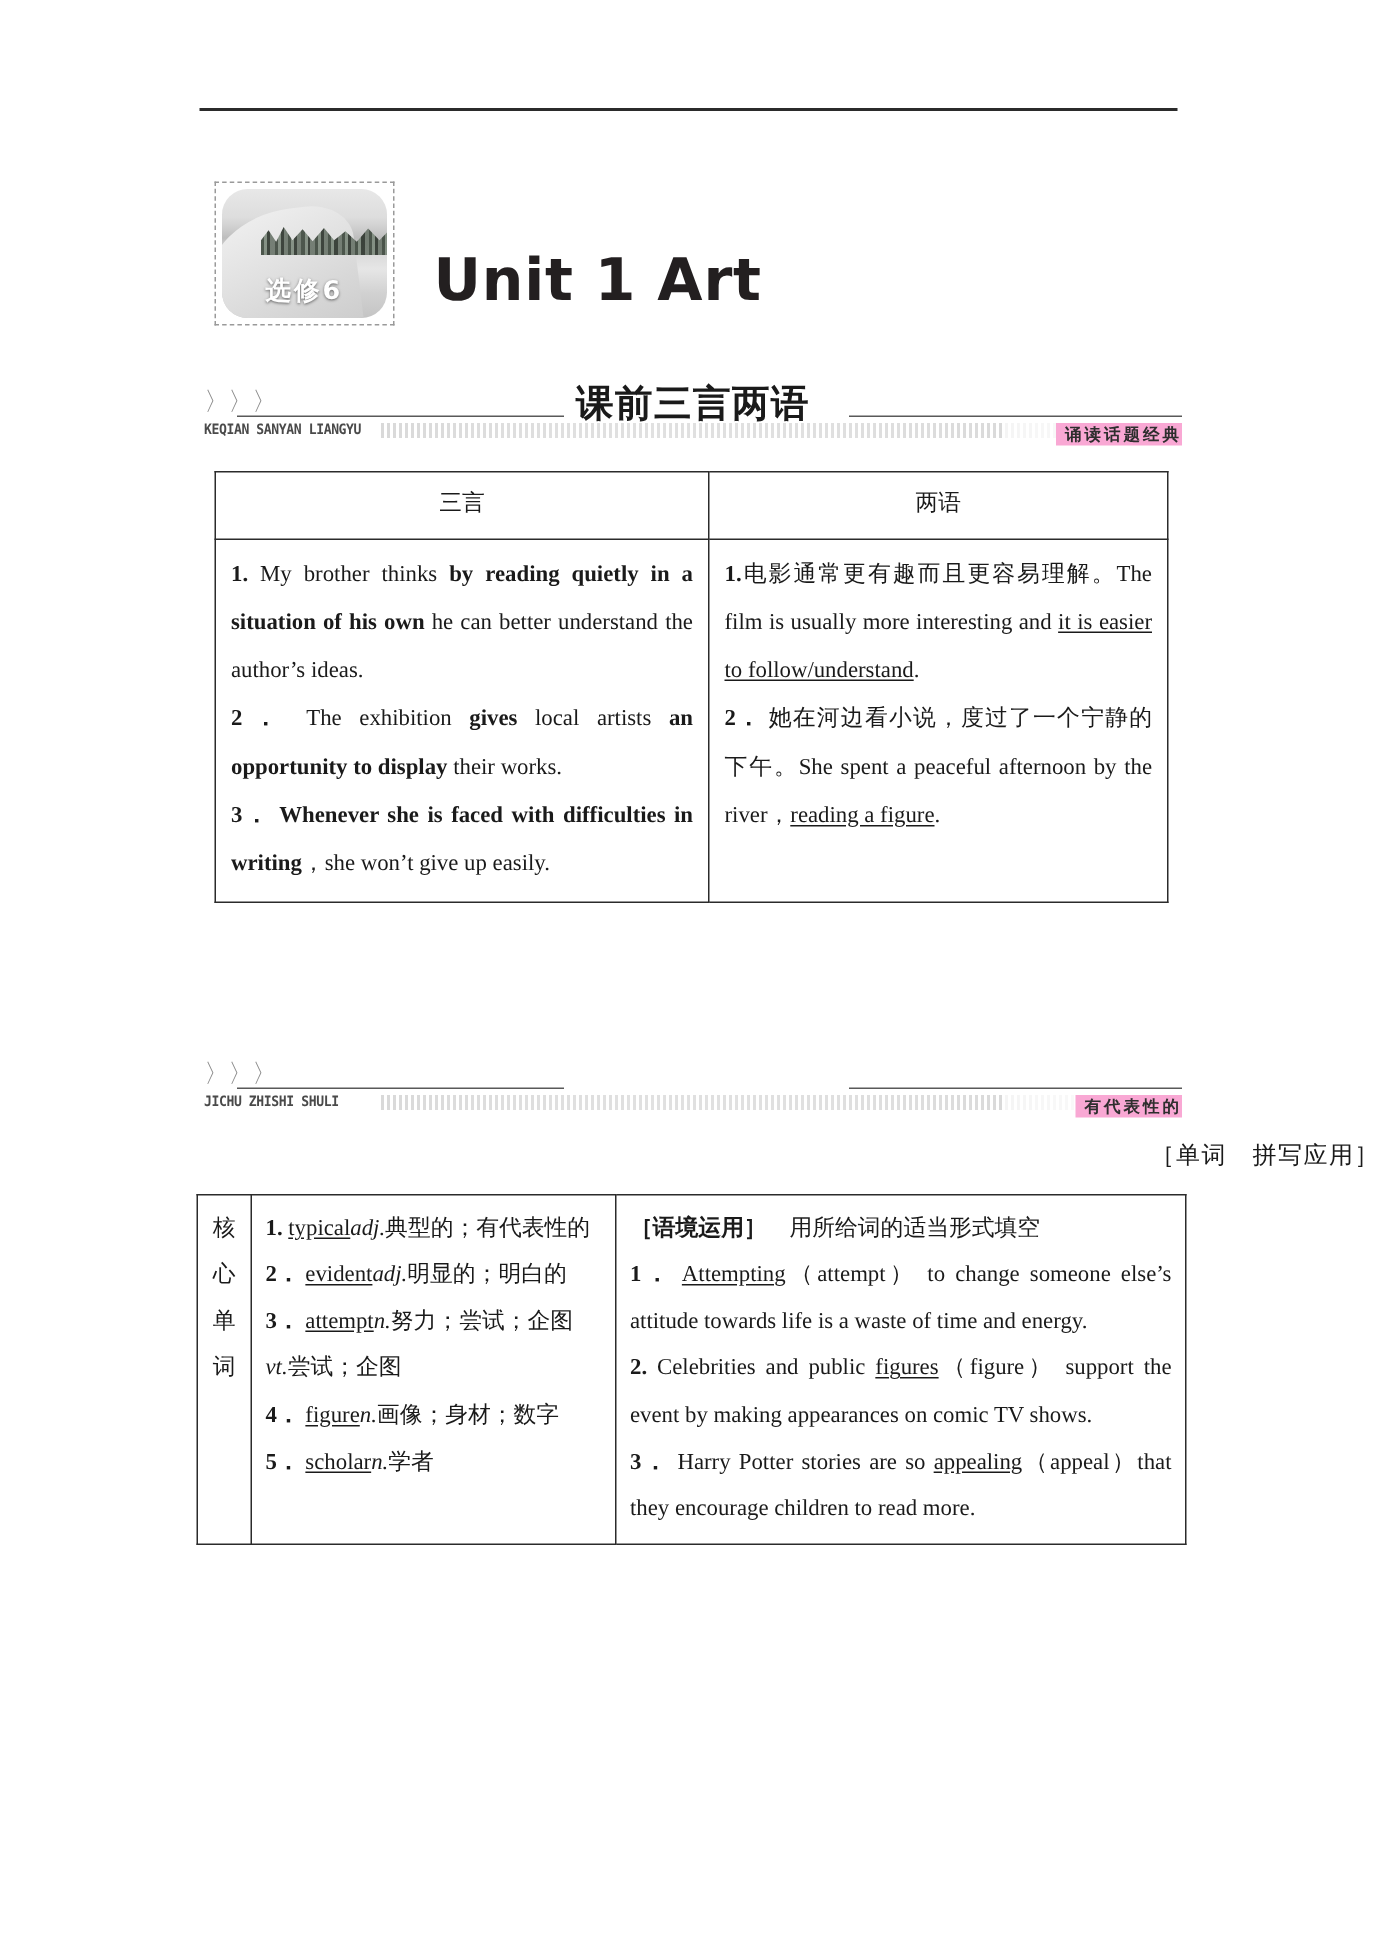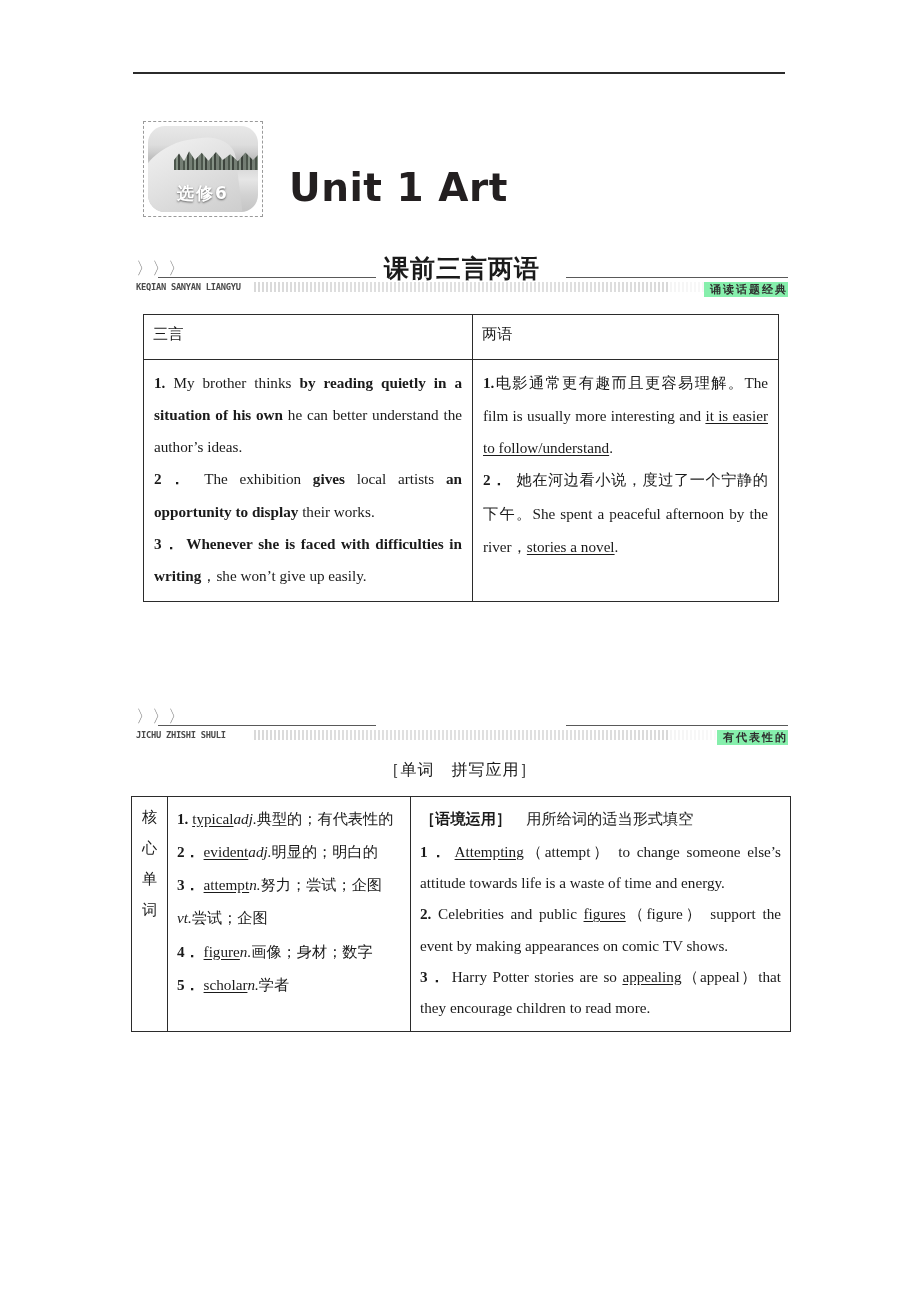--- a/index.html
+++ b/index.html
@@ -188,43 +188,43 @@
   .sh-tagline {
     position: absolute;
     right: 0;
     top: 30px;
     font-family: "DejaVu Sans", sans-serif;
     font-size: 11px;
     font-weight: bold;
     color: #2e2e2e;
     letter-spacing: 2px;
     white-space: nowrap;
-    background: #86efac;
+    background: #f9a8d4;
     padding-left: 6px;
   }
 
   
   table.doc-table {
     position: absolute;
     border-collapse: collapse;
     table-layout: fixed;
   }
   table.doc-table td, table.doc-table th {
     border: 1px solid #2b2b2b;
     vertical-align: top;
     padding: 6px 9px 8px 9px;
     font-size: 15.2px;
     line-height: 1.95;
     font-weight: normal;
   }
   th.col-head {
-    text-align: left;
+    text-align: center;
     padding: 6px 0 7px 0;
     font-size: 15.5px;
-    font-family: Liberation Mono, monospace;
+    font-family: Liberation Serif, serif;
   }
 
   
   #table-sanyan-liangyu {
     left: 143px;
     top: 314px;
     width: 635px;
   }
   #table-sanyan-liangyu td { padding: 7px 10px 9px 10px; line-height: 2.12; }
 
@@ -239,21 +239,21 @@
     width: 36px;
     text-align: center;
     padding: 0;
     vertical-align: middle;
     font-size: 15.5px;
     line-height: 1.55;
     letter-spacing: 0;
   }
   td.vlabel span { display: block; }
 
-  .cjk { font-family: Liberation Mono, monospace; }
+  .cjk { font-family: Liberation Sans, sans-serif; }
   b, strong { font-weight: bold; }
   u, .ul { text-decoration: underline; text-underline-offset: 2px; }
   .just { text-align: justify; text-align-last: left; }
   .nowrapcell { overflow: hidden; margin-left: 40px; }
 
   
   .bracket-title {
     position: absolute;
     left: 0;
     width: 920px;
@@ -299,37 +299,37 @@
   <tbody>
       <tr>
     <th class="col-head cjk">三言</th>
     <th class="col-head cjk">两语</th>
   </tr>
   <tr>
     <td class="just">
       <span id="sy-left"><div><b>1.</b><span> My brother thinks </span><b>by reading quietly in a situation of his own</b><span> he can better understand the author’s ideas.</span></div><div><b>2．</b><span> The exhibition </span><b>gives</b><span> local artists </span><b>an opportunity to display</b><span> their works.</span></div><div><b>3．</b><span> </span><b>Whenever she is faced with difficulties in writing</b><span>，she won’t give up easily.</span></div></span>
     </td>
     <td class="just">
-      <span id="sy-right"><div><b>1.</b><span class="cjk">电影通常更有趣而且更容易理解。</span><span>The film is usually more interesting and </span><u>it is easier  to follow/understand</u><span>.</span></div><div><b>2．</b><span class="cjk"> 她在河边看小说，度过了一个宁静的下午。</span><span>She spent a peaceful afternoon by the river，</span><u>stories a novel</u><span>.</span></div></span>
+      <span id="sy-right"><div><b>1.</b><span class="cjk">电影通常更有趣而且更容易理解。</span><span>The film is usually more interesting and </span><u>it is easier  to follow/understand</u><span>.</span></div><div><b>2．</b><span class="cjk"> 她在河边看小说，度过了一个宁静的下午。</span><span>She spent a peaceful afternoon by the river，</span><u>reading a figure</u><span>.</span></div></span>
     </td>
   </tr>
 </tbody>
   </table>
 
 <div class="section-head" style="top:700px;">
   <div class="sh-rule-left"></div>
   <div class="sh-rule-right"></div>
   <div class="sh-stripe"></div>
   <div class="sh-stripe-r"></div>
   <div class="sh-chevrons">〉〉〉</div>
   <div class="sh-pinyin">JICHU ZHISHI SHULI</div>
   <div class="sh-tagline cjk">有代表性的</div>
 </div>
 
-<div class="bracket-title cjk" style="top:760px;">［单词　拼写应用］</div>
+<div class="bracket-title cjk" style="top:760px;text-align:right;">［单词　拼写应用］</div>
 
 <table id="table-core-words" class="doc-table">
   <colgroup>
       <col style="width:36px">
       <col style="width:243px">
       <col style="width:380px">
     </colgroup>
   <tbody>
       <tr>
     <td class="vlabel cjk">

